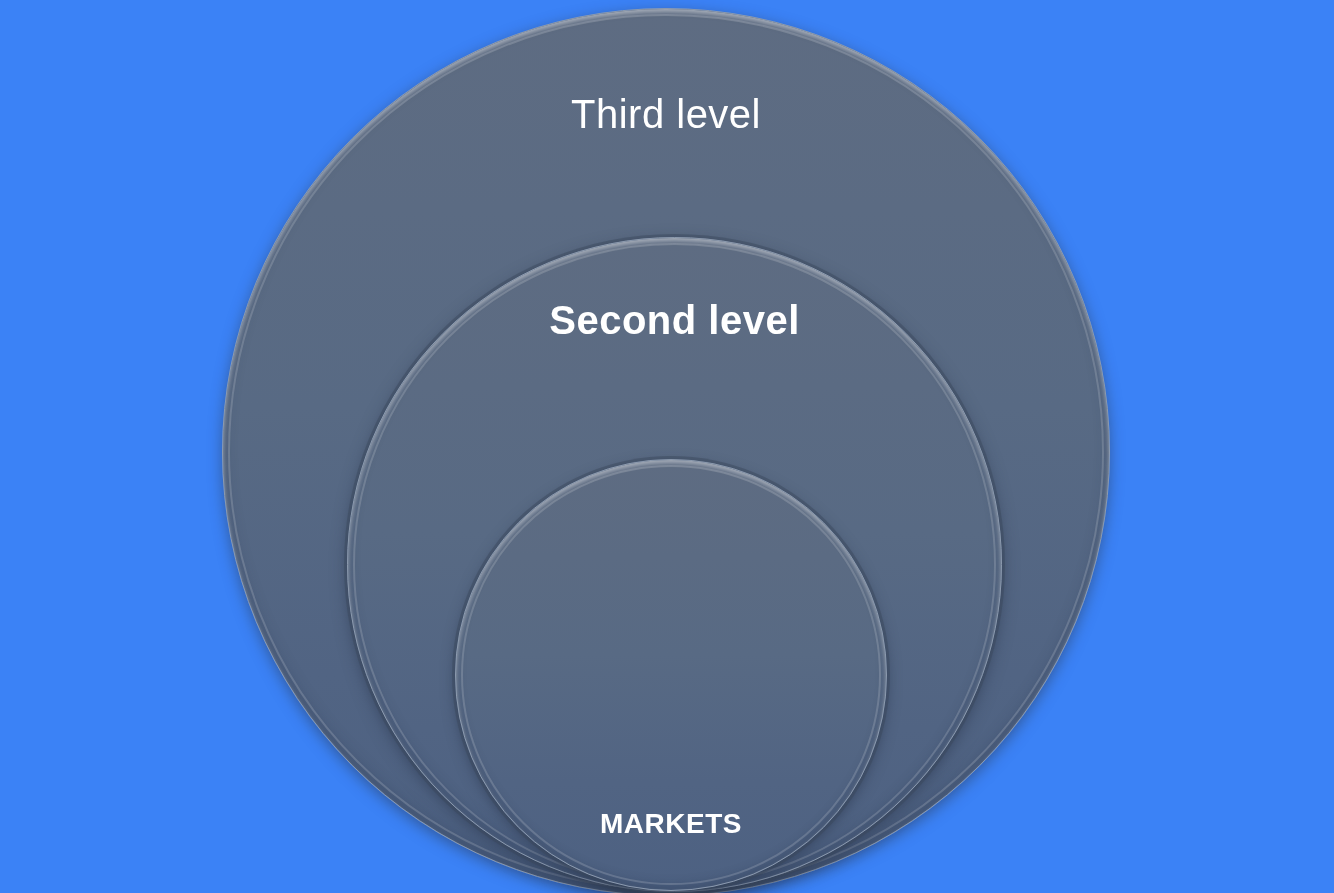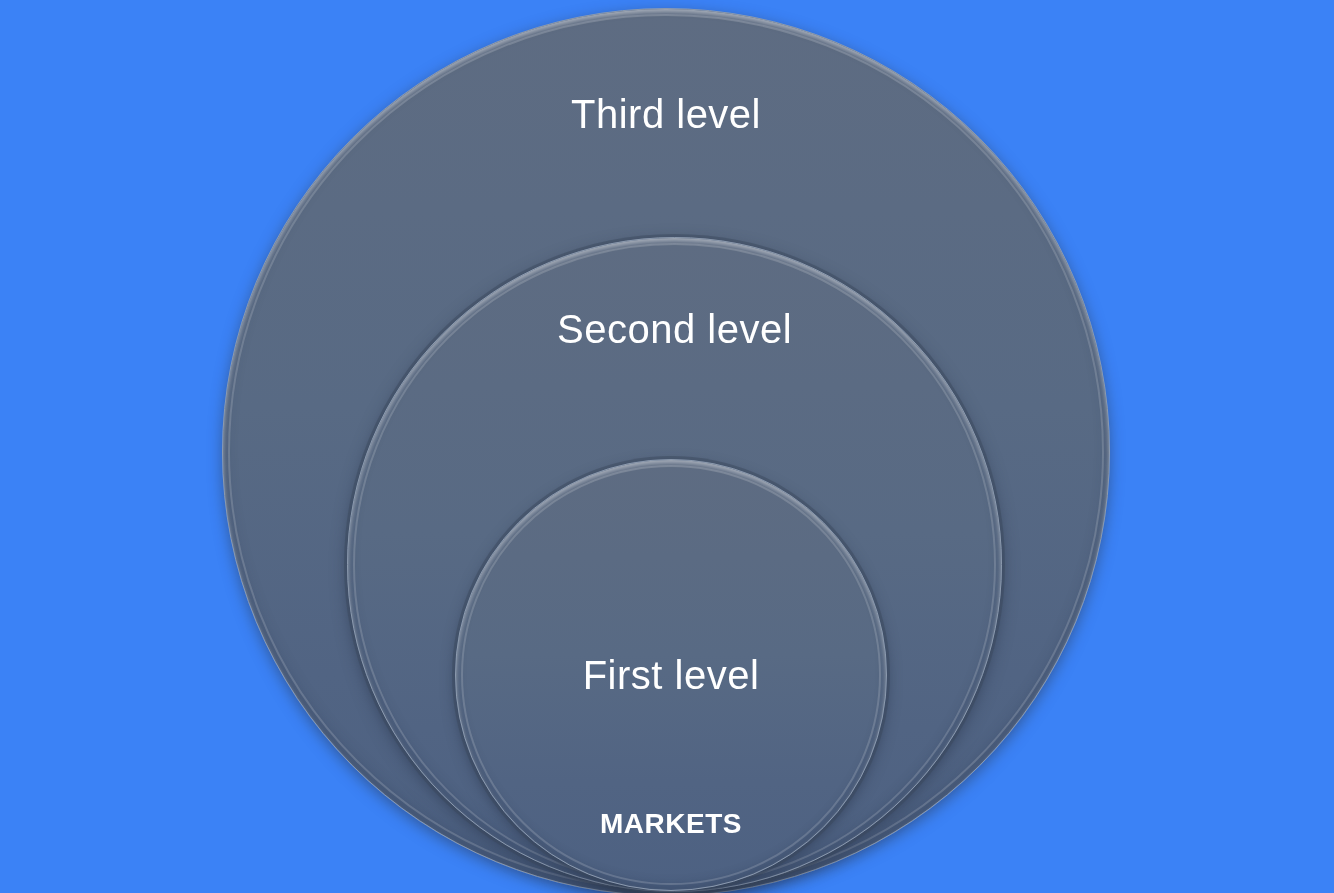--- a/index.html
+++ b/index.html
@@ -79,21 +79,21 @@
     font-size: 40px;
     font-weight: 400;
     line-height: 46px;
     white-space: nowrap;
     letter-spacing: 0.5px;
     text-align: center;
     user-select: none;
   }
 
   .label.outer-label { top: 82px; }
-  .label.middle-label { top: 68px; }
+  .label.middle-label { top: 59px; font-weight: bold; }
 
   .label.inner-label {
     top: 50%;
     transform: translate(-50%, -50%);
   }
 
   .caption {
     position: absolute;
     left: 50%;
     bottom: 50px;
@@ -115,17 +115,16 @@
 
   <div class="circle outer">
     <span class="label outer-label">Third level</span>
   </div>
 
   <div class="circle middle">
     <span class="label middle-label">Second level</span>
   </div>
 
   <div class="circle inner">
-    <span class="label inner-label">First level</span>
     <span class="caption">MARKETS</span>
   </div>
 
 </div>
 
 </body></html>

